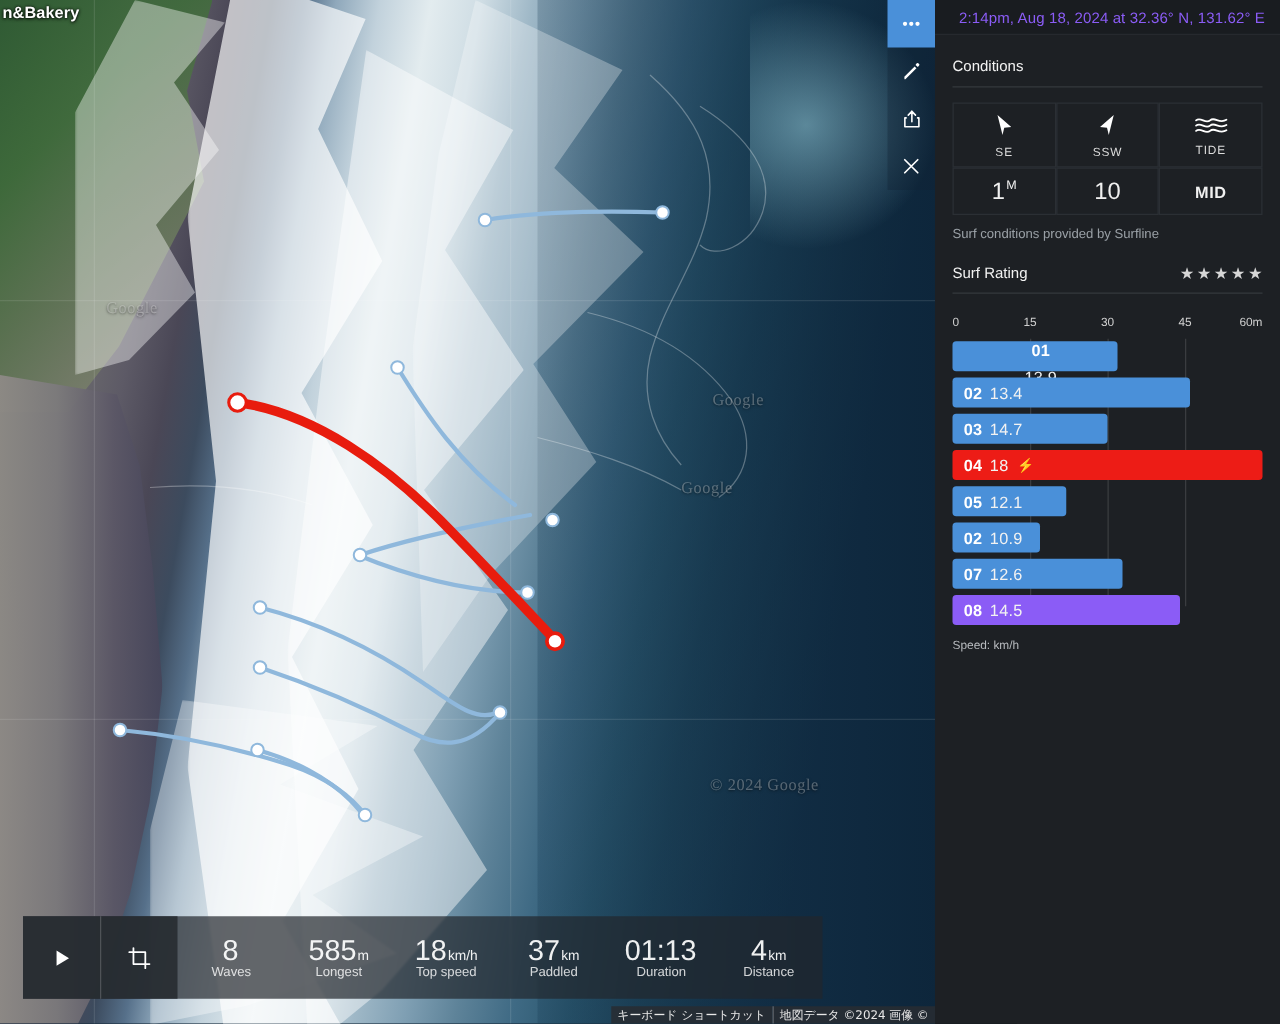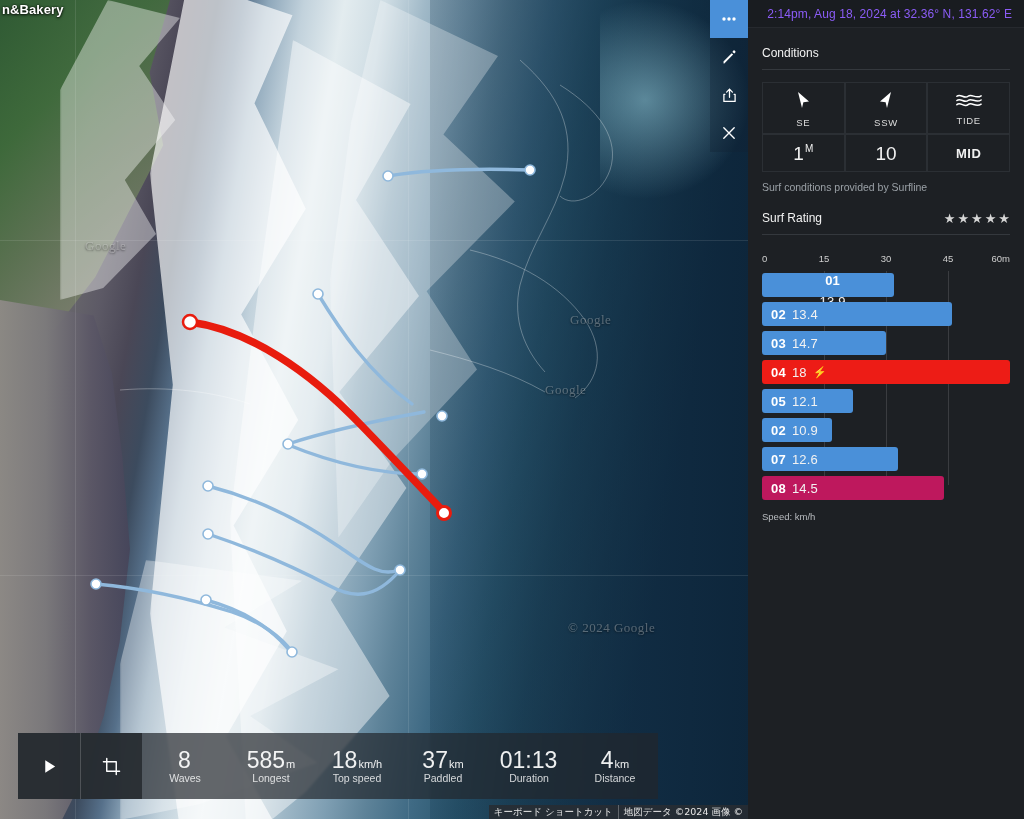--- a/index.html
+++ b/index.html
@@ -458,21 +458,21 @@
                 <span class="spd">10.9</span>
               </div>
             </div>
             <div class="bar-row">
               <div class="bar" style="width: 55%; background: rgb(74, 144, 217);">
                 <span class="idx">07</span>
                 <span class="spd">12.6</span>
               </div>
             </div>
             <div class="bar-row">
-              <div class="bar" style="width: 73.3333%; background: #be185d;">
+              <div class="bar" style="width: 73.3333%; background: #8b5cf6;">
                 <span class="idx">08</span>
                 <span class="spd">14.5</span>
               </div>
             </div>
           </div>
         <div class="chart-foot">Speed: km/h</div>
       </div>
     </div>
 
   </div>

